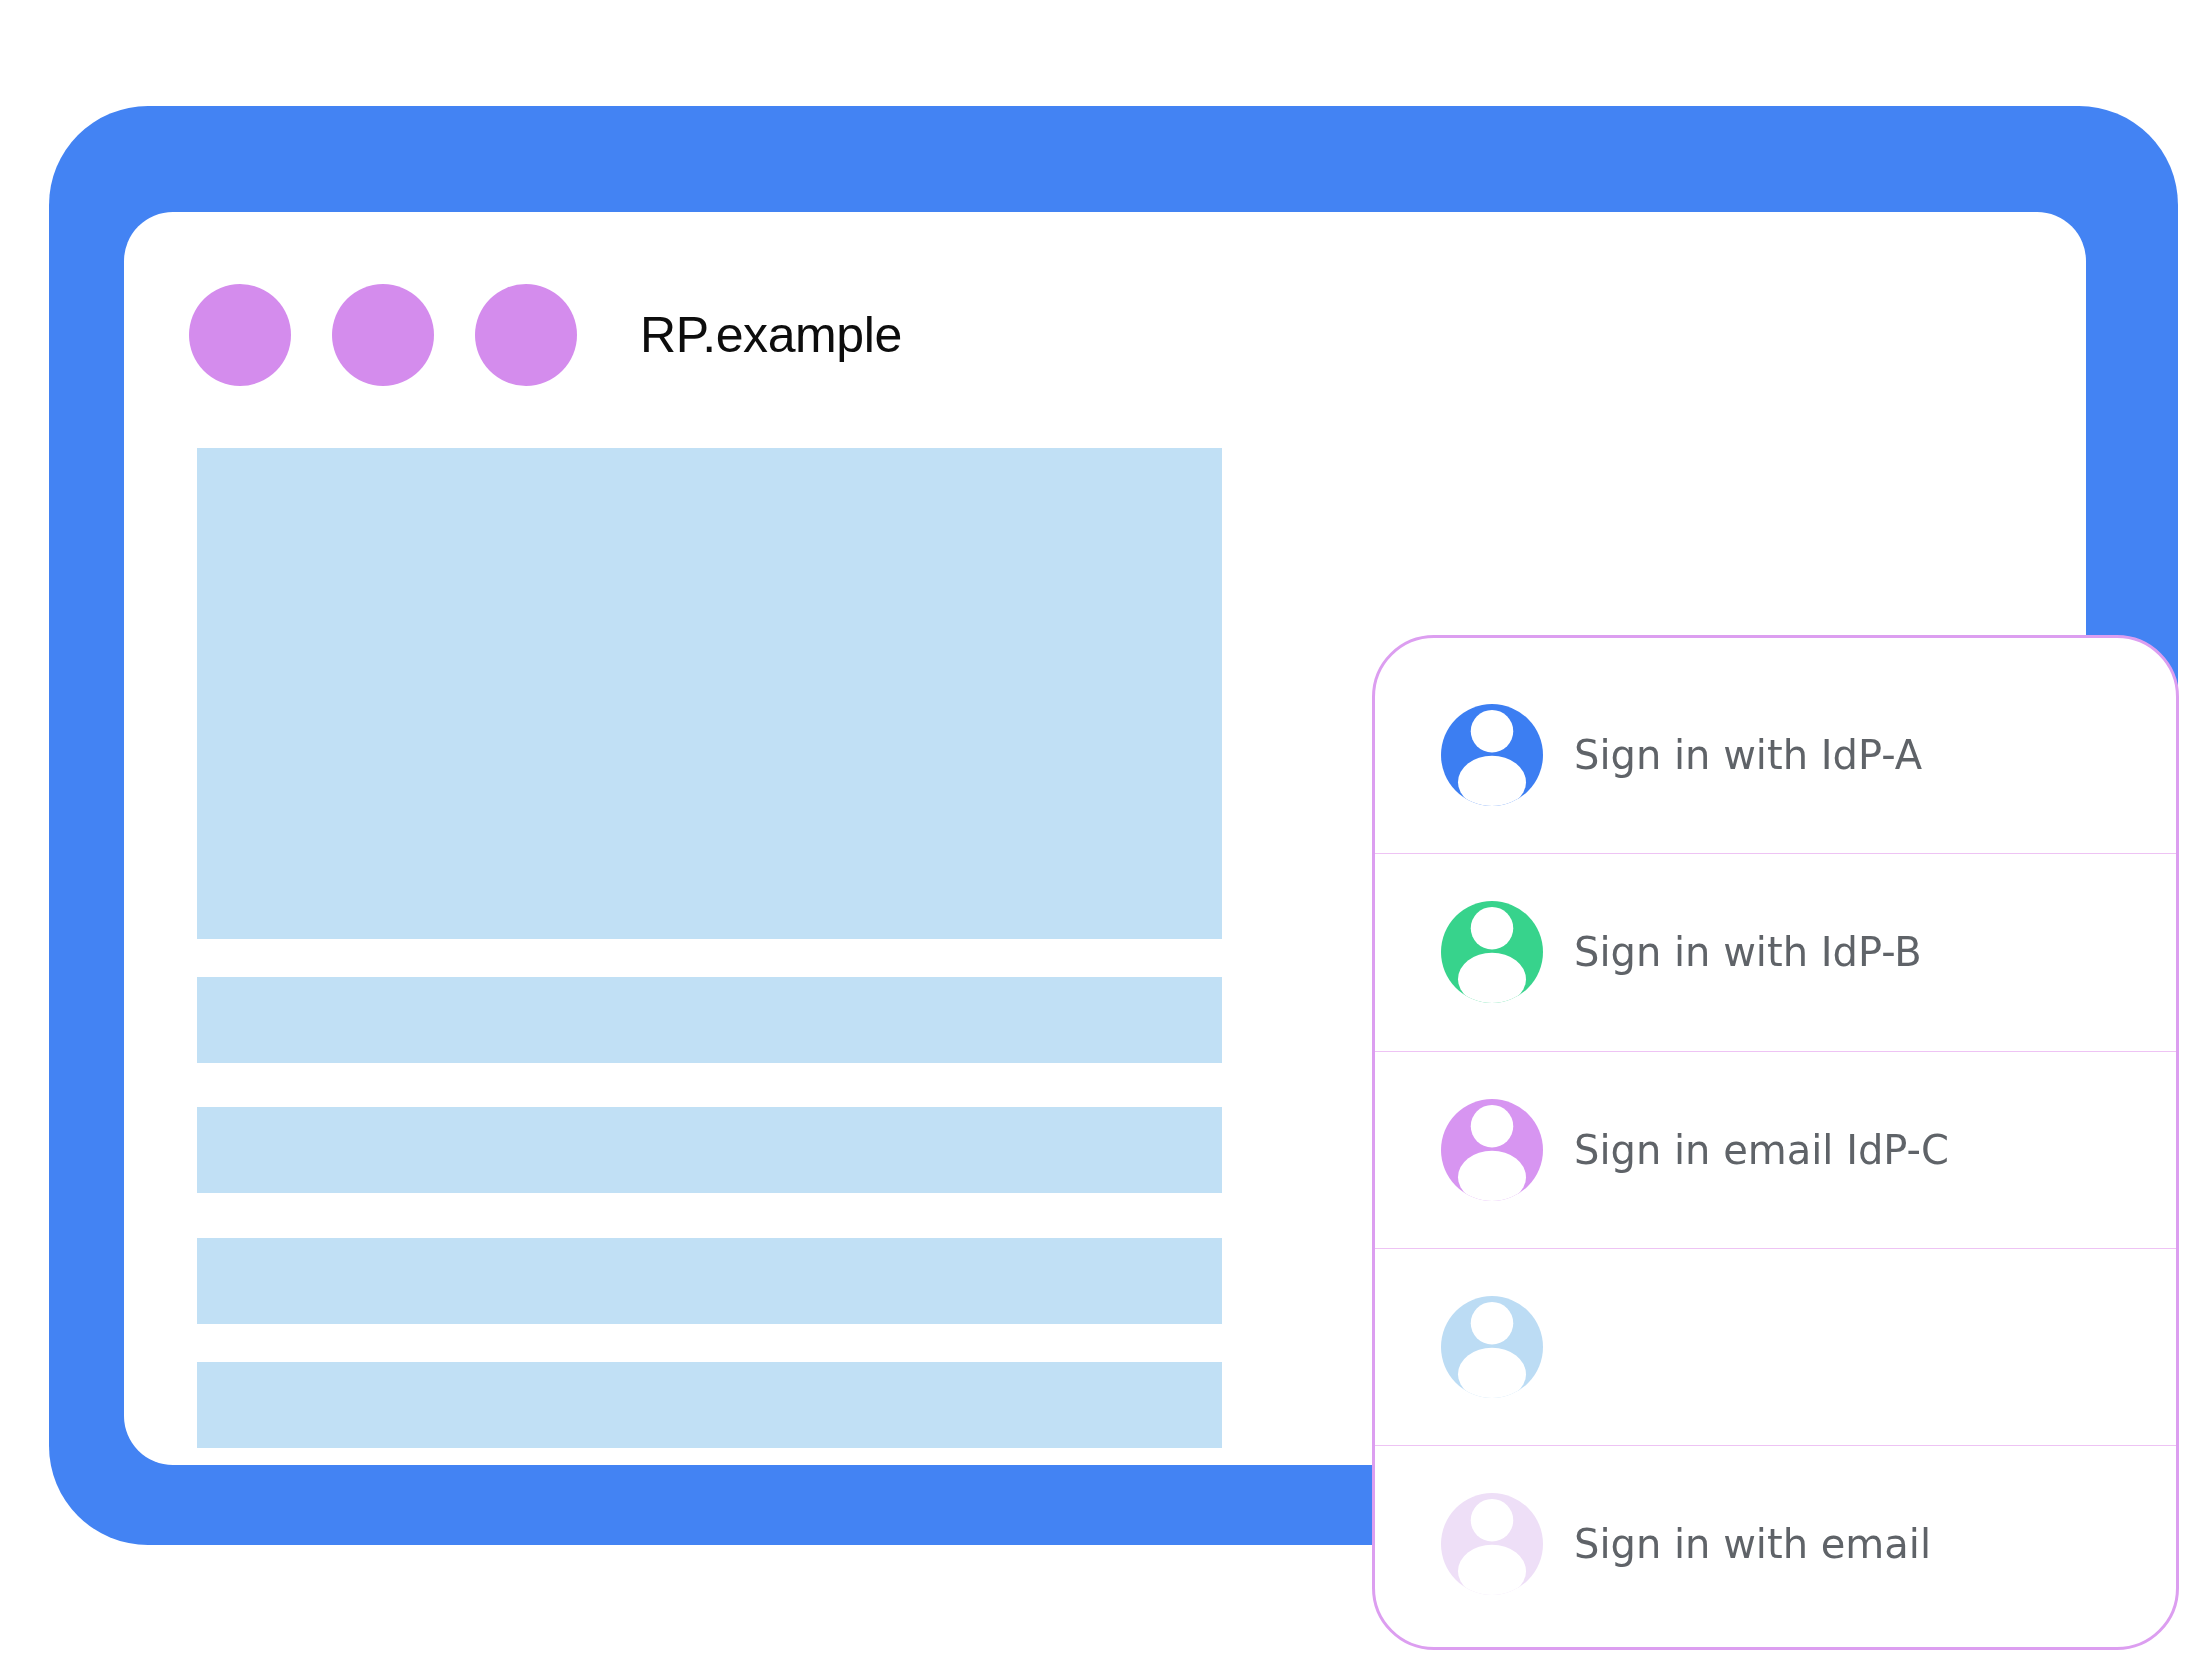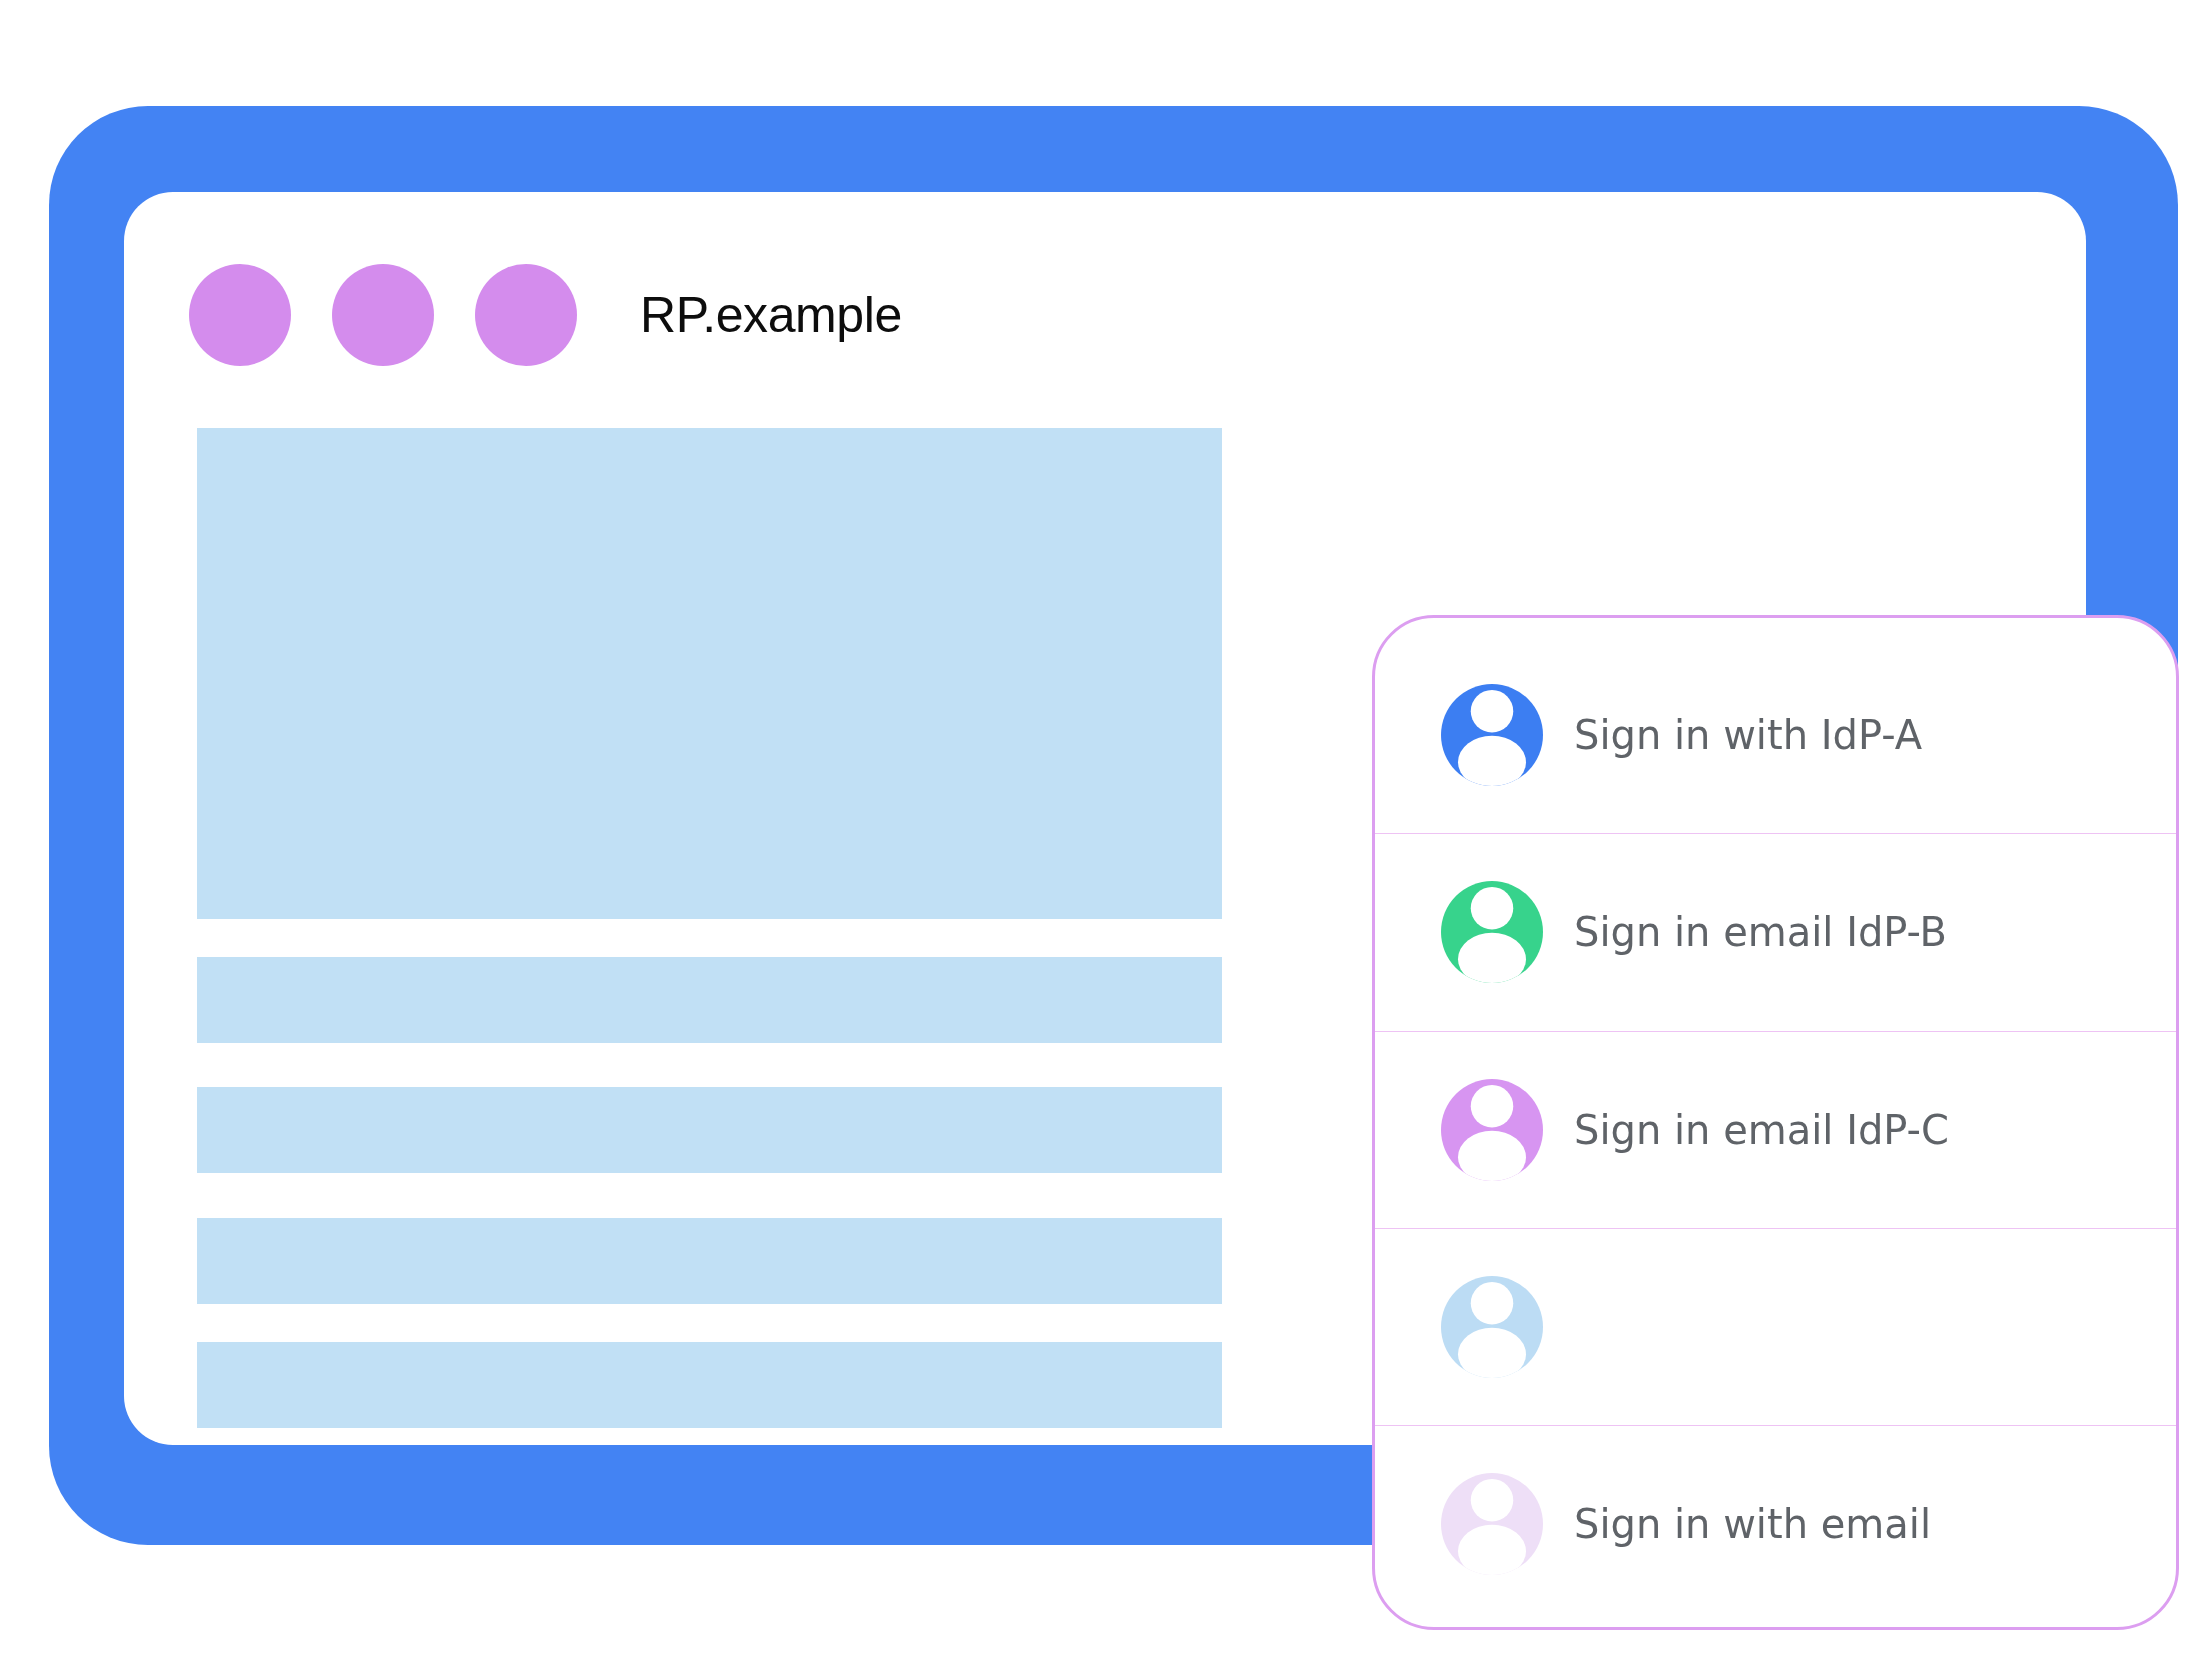--- a/index.html
+++ b/index.html
@@ -42,21 +42,21 @@
   .home-button {
     position: absolute;
     left: 1604px; top: 1446px;
     width: 104px; height: 104px;
     border-radius: 50%;
     background: var(--frame-blue, #4383f3);
   }
   
   .screen {
     position: absolute;
-    left: 124px; top: 192px;
+    left: 124px; top: 212px;
     width: 1962px; height: 1253px;
     background: #ffffff;
     border-radius: 49px;
   }
   
   .titlebar {
     position: absolute;
     left: 65px; top: 72px;
     height: 102px;
     display: flex;
@@ -177,21 +177,21 @@
       <div class="signin-row">
         <span class="avatar" style="color: rgb(55, 211, 140);">
           <svg viewBox="0 0 120 120">
               <circle cx="60" cy="60" r="60" fill="currentColor"></circle>
               <g clip-path="url(#avclip)" fill="#ffffff">
                 <circle cx="60" cy="32" r="25"></circle>
                 <ellipse cx="60" cy="92" rx="40" ry="31"></ellipse>
               </g>
             </svg>
         </span>
-        <span class="signin-label">Sign in email IdP-B</span>
+        <span class="signin-label">Sign in with IdP-B</span>
       </div>
 
       <div class="signin-row">
         <span class="avatar" style="color: rgb(215, 149, 241);">
           <svg viewBox="0 0 120 120">
               <circle cx="60" cy="60" r="60" fill="currentColor"></circle>
               <g clip-path="url(#avclip)" fill="#ffffff">
                 <circle cx="60" cy="32" r="25"></circle>
                 <ellipse cx="60" cy="92" rx="40" ry="31"></ellipse>
               </g>

